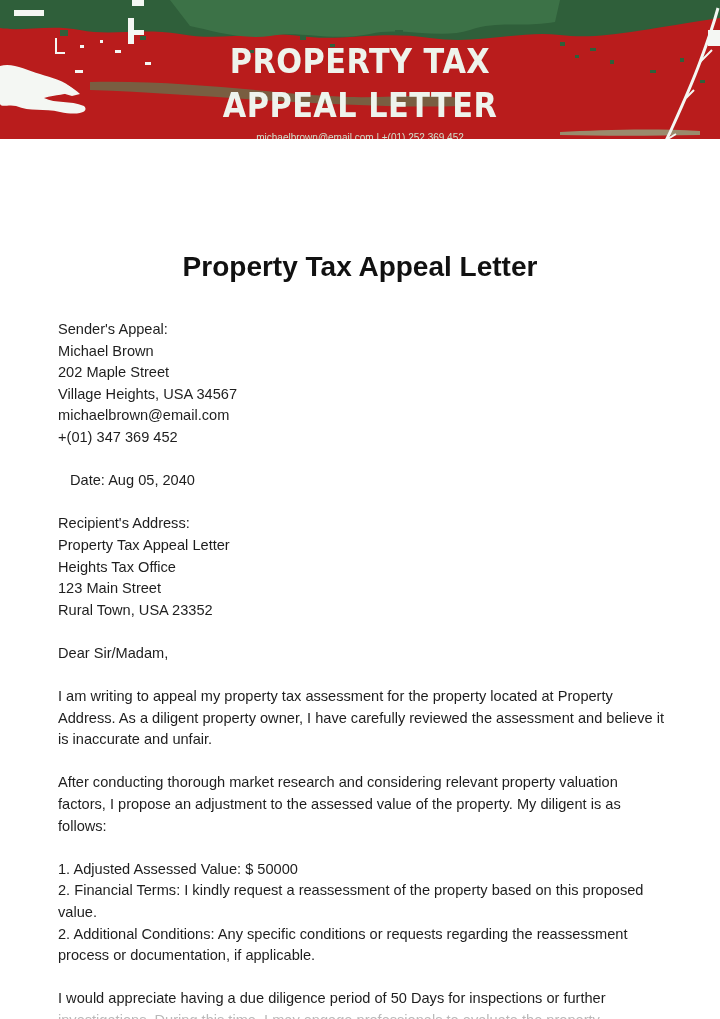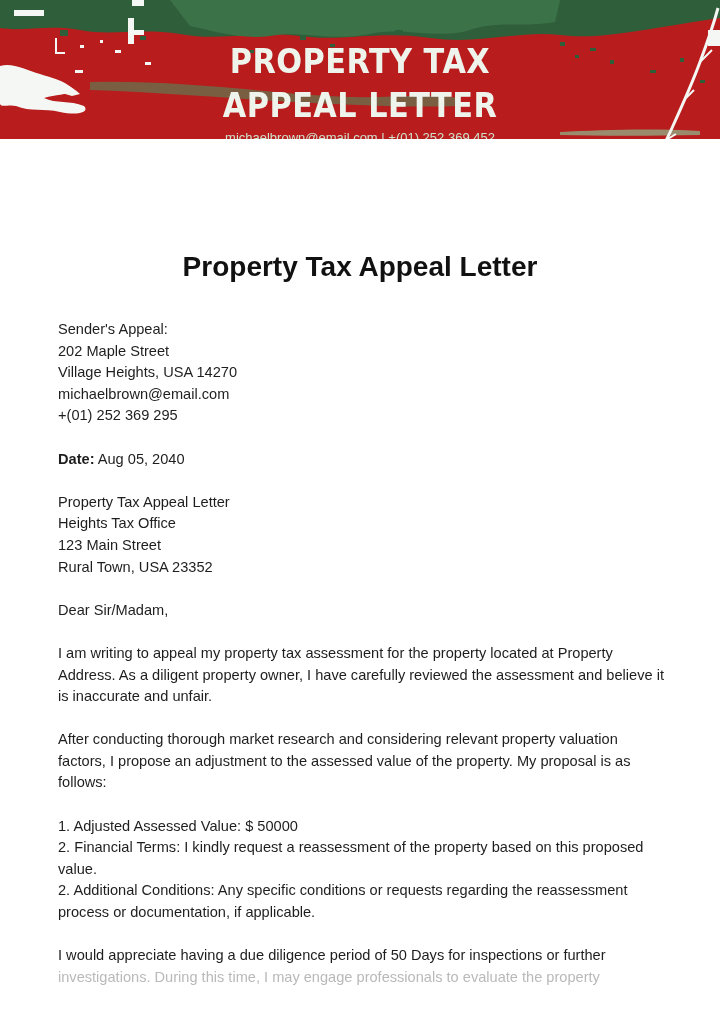--- a/index.html
+++ b/index.html
@@ -44,21 +44,21 @@
       letter-spacing: 0.5px;
       transform: scaleX(0.92);
     }
     .banner-title span { display: block; }
     .banner-contact {
       position: absolute;
       left: 0; right: 0;
       top: 130px;
       text-align: center;
       color: #cfe0cd;
-      font-size: 13px;
+      font-size: 10px;
       line-height: 16px;
     }
 
     
     .doc-title {
       position: absolute;
       left: 0; right: 0;
       top: 249px;
       text-align: center;
       font-size: 28px;
@@ -72,21 +72,21 @@
       top: 319px;
       width: 610px;
       font-size: 14.6px;
       line-height: 21.6px;
       color: #1e1e1e;
     }
     .letter p {
       margin: 0 0 21.6px 0;
     }
     .letter .line { display: block; }
-    .letter b { font-weight: bold; }
+    .letter b { font-weight: normal; margin-left: 12px; }
     .letter .faded {
       color: #b9b9b9;
     }
   </style>
 </head>
 <body>
 
 <div class="banner">
   <svg class="texture" viewBox="0 0 720 173" preserveAspectRatio="none">
 
@@ -141,43 +141,45 @@
   </div>
   <div class="banner-contact">michaelbrown@email.com | +(01) 252 369 452</div>
 </div>
 
 <h1 class="doc-title" style="margin:0;">Property Tax Appeal Letter</h1>
 
 <div class="letter">
 
   <p>
     <span class="line">Sender's Appeal:</span>
+    <span class="line">Michael Brown</span>
     <span class="line">202 Maple Street</span>
-    <span class="line">Village Heights, USA 14270</span>
+    <span class="line">Village Heights, USA 34567</span>
     <span class="line">michaelbrown@email.com</span>
-    <span class="line">+(01) 252 369 295</span>
+    <span class="line">+(01) 347 369 452</span>
   </p>
 
   <p>
     <b>Date:</b>
     <span>Aug 05, 2040</span>
   </p>
 
   <p>
+    <span class="line">Recipient's Address:</span>
     <span class="line">Property Tax Appeal Letter</span>
     <span class="line">Heights Tax Office</span>
     <span class="line">123 Main Street</span>
     <span class="line">Rural Town, USA 23352</span>
   </p>
 
   <p>Dear Sir/Madam,</p>
 
   <p>I am writing to appeal my property tax assessment for the property located at Property Address. As a diligent property owner, I have carefully reviewed the assessment and believe it is inaccurate and unfair.</p>
 
-  <p>After conducting thorough market research and considering relevant property valuation factors, I propose an adjustment to the assessed value of the property. My proposal is as follows:</p>
+  <p>After conducting thorough market research and considering relevant property valuation factors, I propose an adjustment to the assessed value of the property. My diligent is as follows:</p>
 
   <p>
     <span class="line">1. Adjusted Assessed Value: $ 50000</span>
     <span class="line">2. Financial Terms: I kindly request a reassessment of the property based on this proposed value.</span>
     <span class="line">2. Additional Conditions: Any specific conditions or requests regarding the reassessment process or documentation, if applicable.</span>
   </p>
 
   <p>
     <span class="line">I would appreciate having a due diligence period of 50 Days for inspections or further</span>
     <span class="line faded">investigations. During this time, I may engage professionals to evaluate the property</span>

